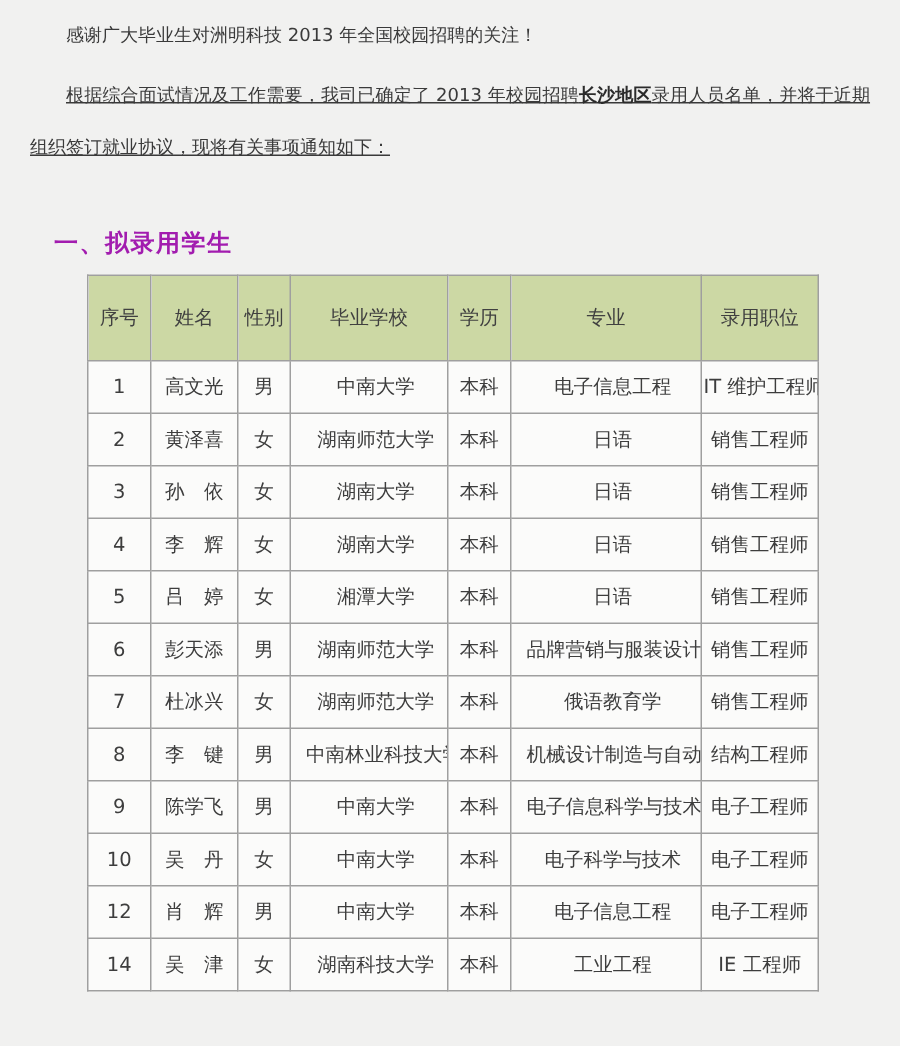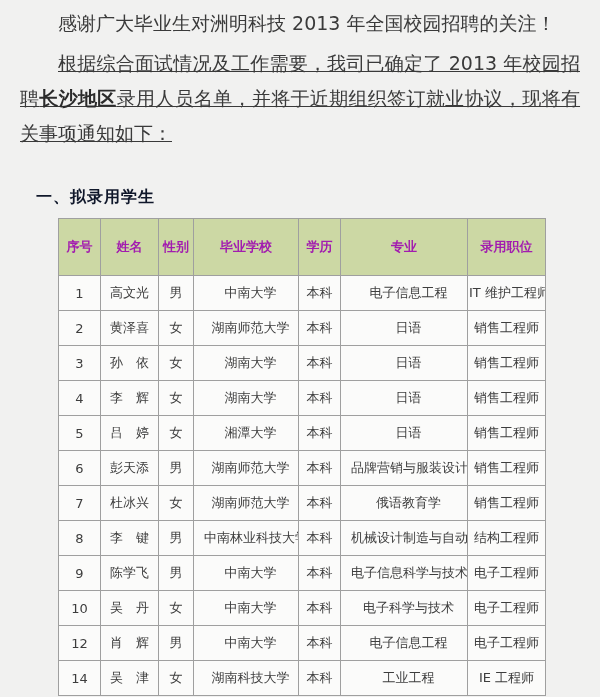--- a/index.html
+++ b/index.html
@@ -5,21 +5,21 @@
   html, body { margin: 0; padding: 0; }
   body {
     width: 600px; height: 697px;
     background: #f1f1f0;
     font-family: "DejaVu Sans", sans-serif;
     color: #3a3a3a;
     overflow: hidden;
   }
   .doc { padding: 12px 20px 0 20px; }
   .para {
-    font-size: 19px;
+    font-size: 12px;
     margin: 0;
     color: #3a3a3a;
   }
   .para.first {
     text-indent: 2em;
     line-height: 22px;
   }
   .para.second {
     text-indent: 2em;
     line-height: 35px;
@@ -43,42 +43,42 @@
   }
   th, td {
     border: 1px solid #9f9f9f;
     font-size: 13px;
     color: #3d3d3d;
     overflow: hidden;
     white-space: nowrap;
   }
   th {
     height: 54px;
-    font-weight: bold;
+    font-weight: normal;
     text-align: center;
-    color: #a21caf;
+    color: #404040;
   }
   td { height: 32px; }
   td.al-center { text-align: center; }
   td.al-left { text-align: center; padding-left: 10px; }
 </style>
 </head>
 <body style="background: rgb(241, 241, 240);">
 
 <div class="doc">
 
   <p class="para first">
     <span>感谢广大毕业生对洲明科技 2013 年全国校园招聘的关注！</span>
   </p>
 
   <p class="para second">
     <span>根据综合面试情况及工作需要，我司已确定了 2013 年校园招聘</span><span class="bold">长沙地区</span><span>录用人员名单，并将于近期组织签订就业协议，现将有关事项通知如下：</span>
   </p>
 
-  <div class="section-heading" style="color: #0f172a;">一、拟录用学生</div>
+  <div class="section-heading" style="color: #a21caf;">一、拟录用学生</div>
 
   <div class="tbl-wrap">
     <table>
       <colgroup>
         <col style="width:42px">
           <col style="width:58px">
           <col style="width:35px">
         <col style="width:105px">
           <col style="width:42px">
           <col style="width:127px">

